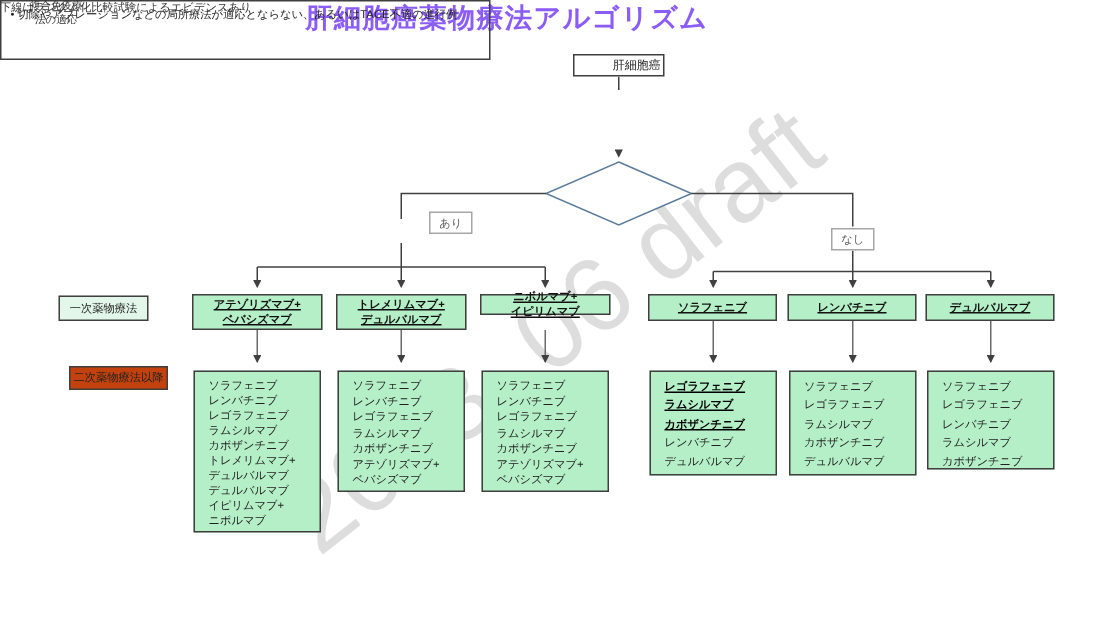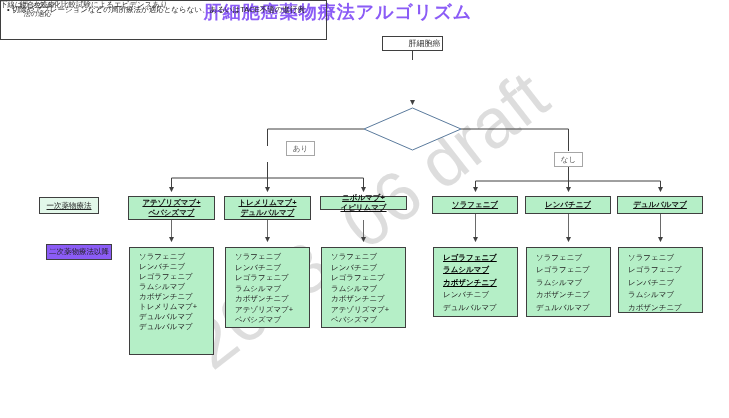--- a/index.html
+++ b/index.html
@@ -13,23 +13,23 @@
   .node  { position:absolute; border:1px solid #3f3f3f; background:#fff; box-sizing:border-box;
            display:flex; align-items:center; justify-content:center; font-size:8px; color:#222;padding-left:24px; }
   .criteria { position:absolute; left:253px; top:60px; width:327px; height:40px;
               border:1px solid #3f3f3f; background:transparent; box-sizing:border-box;
               padding:3px 6px; font-size:7.5px; line-height:11px; color:#222; }
   .diamond-label { position:absolute; left:375px; top:119px; width:75px; text-align:center;
                    font-size:7px; line-height:9px; color:#333; white-space:pre-line; }
   .branch { position:absolute; width:29px; height:15px; border:1px solid #a6a6a6; background:#fff;
             box-sizing:border-box; display:flex; align-items:center; justify-content:center;
             font-size:7.5px; color:#595959; }
-  .row-label { position:absolute; border:1px solid #3f3f3f; box-sizing:border-box; background:#8b5cf6;
+  .row-label { position:absolute; border:1px solid #3f3f3f; box-sizing:border-box; background:#c2410c;
                display:flex; align-items:center; justify-content:center; font-size:7.5px; color:#222; }
-  .row-label.green { background:var(--green-light);text-decoration:underline; }
+  .row-label.green { background:var(--green-light); }
   .first-box { position:absolute; border:1px solid #3f3f3f; background:var(--green); box-sizing:border-box;
                display:flex; align-items:center; justify-content:center; text-align:center;
                font-size:7.5px; line-height:10px; font-weight:bold; color:#111;
                text-decoration:underline; white-space:pre-line; }
   .second-box { position:absolute; border:1px solid #3f3f3f; background:var(--green); box-sizing:border-box;
                 padding:4px 3px 2px 9px; font-size:7.5px; color:#222; overflow:hidden; }
   .drug { white-space:pre-line; }
   .list-a .drug { line-height:10px; }
   .list-b .drug { line-height:10.5px; }
   .list-c .drug { line-height:12.4px; }
@@ -117,20 +117,22 @@
 
   <div class="second-box list-a layer" style="left:129px; top:247px; width:85px; height:108px;">
       <div class="drug">ソラフェニブ</div>
       <div class="drug">レンバチニブ</div>
       <div class="drug">レゴラフェニブ</div>
       <div class="drug">ラムシルマブ</div>
       <div class="drug">カボザンチニブ</div>
       <div class="drug">トレメリムマブ+
 デュルバルマブ</div>
       <div class="drug">デュルバルマブ</div>
+      <div class="drug">イピリムマブ+
+ニボルマブ</div>
     </div>
   <div class="second-box list-b layer" style="left:225px; top:247px; width:85px; height:81px;">
       <div class="drug">ソラフェニブ</div>
       <div class="drug">レンバチニブ</div>
       <div class="drug">レゴラフェニブ</div>
       <div class="drug">ラムシルマブ</div>
       <div class="drug">カボザンチニブ</div>
       <div class="drug">アテゾリズマブ+
 ベバシズマブ</div>
     </div>

